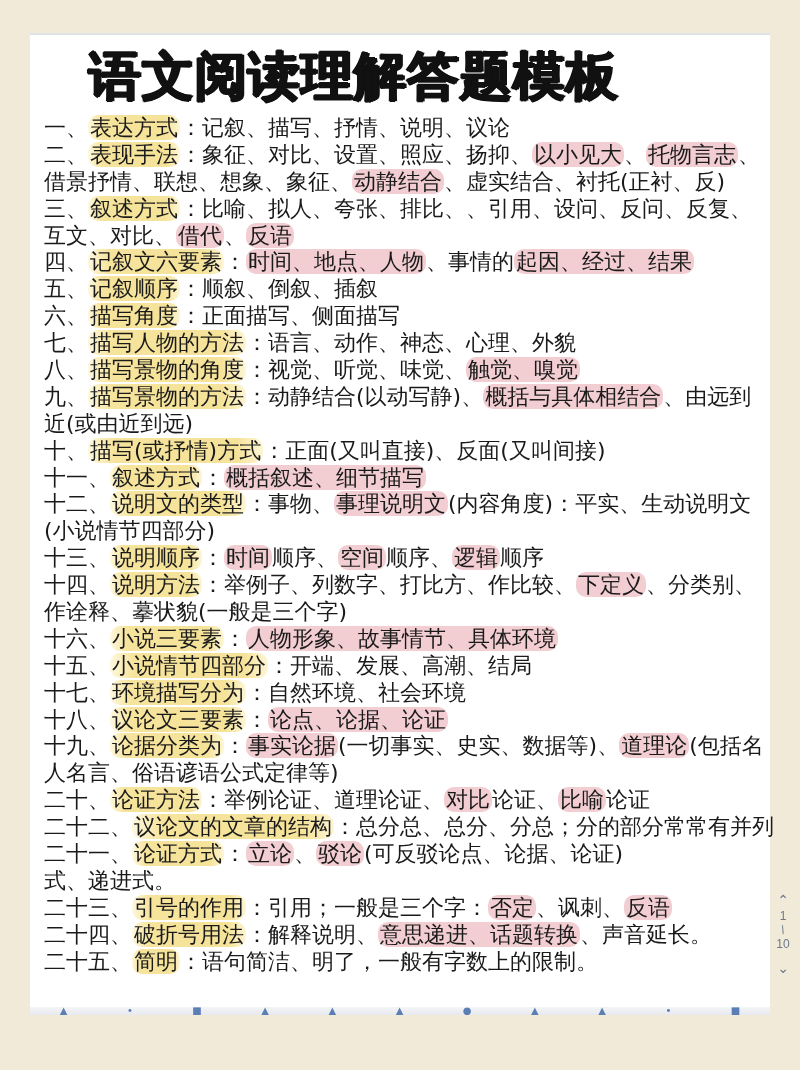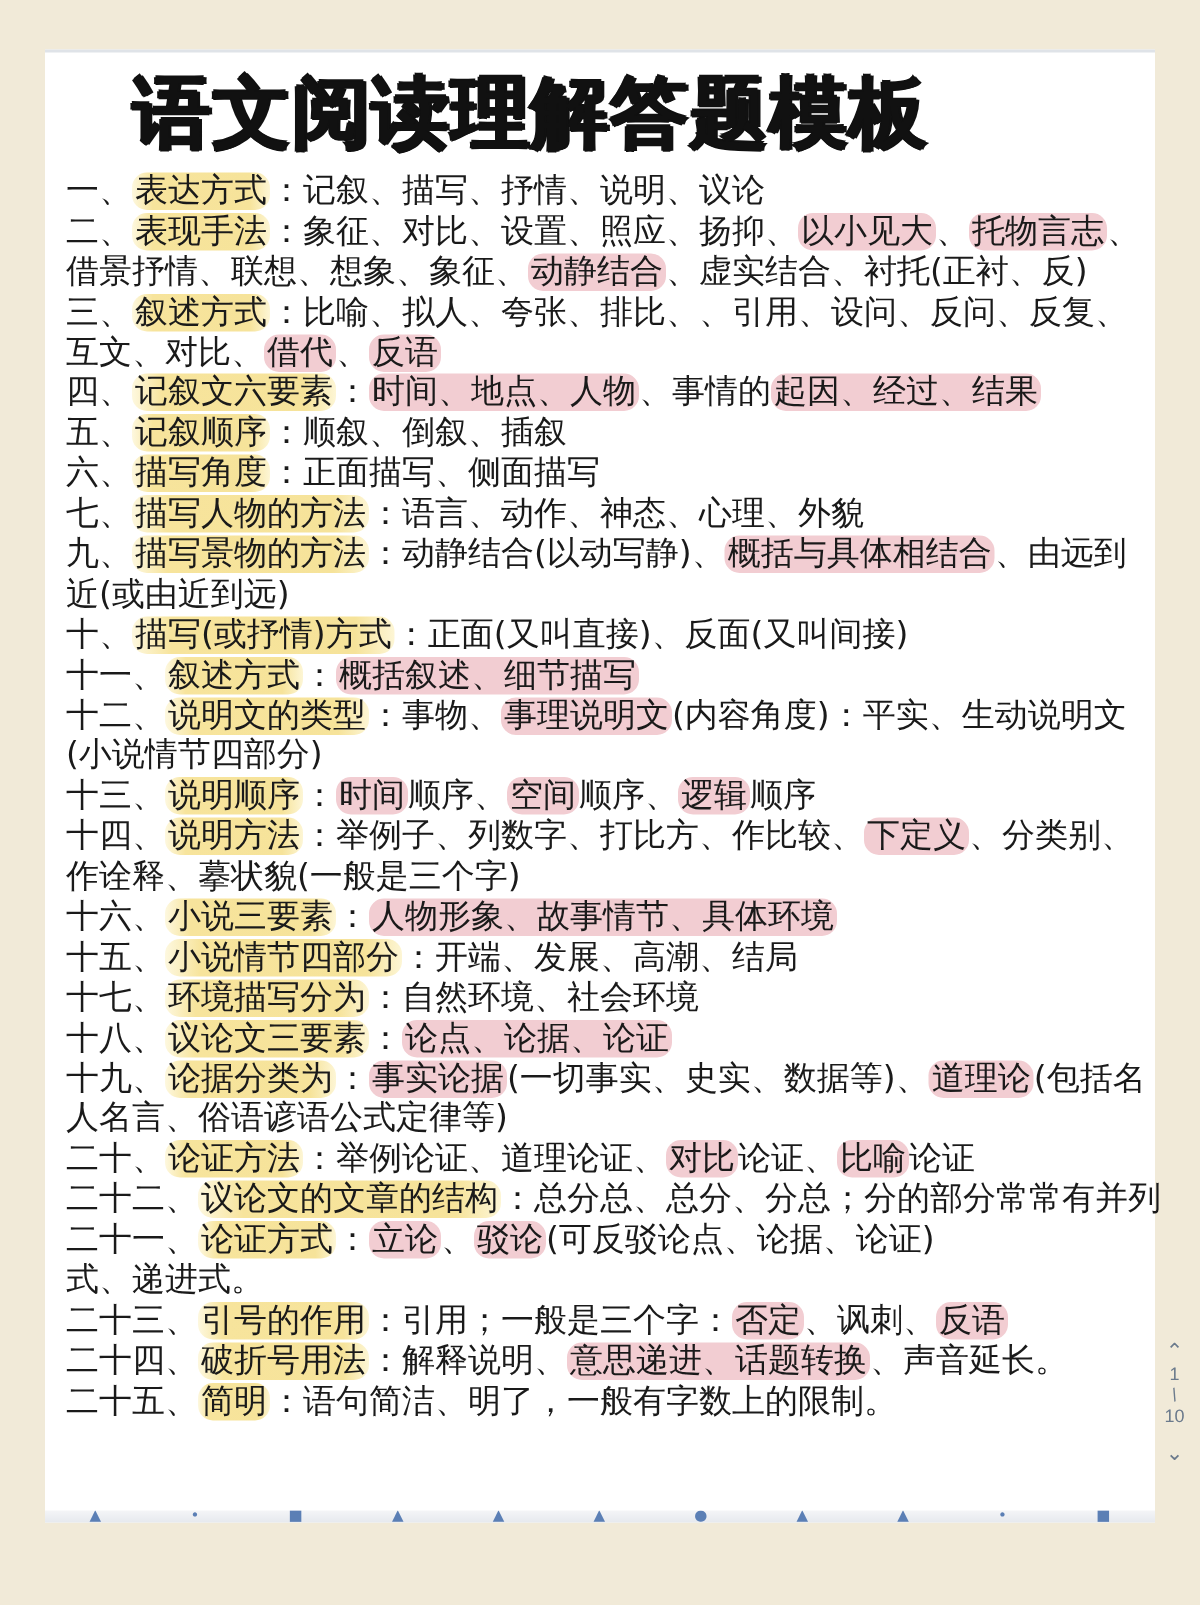--- a/index.html
+++ b/index.html
@@ -62,20 +62,21 @@
   <div class="content" id="content">
       <div class="line"><span>一、</span><span class="hl-y">表达方式</span><span>：记叙、描写、抒情、说明、议论</span></div>
       <div class="line"><span>二、</span><span class="hl-y">表现手法</span><span>：象征、对比、设置、照应、扬抑、</span><span class="hl-p">以小见大</span><span>、</span><span class="hl-p">托物言志</span><span>、</span></div>
       <div class="line"><span>借景抒情、联想、想象、象征、</span><span class="hl-p">动静结合</span><span>、虚实结合、衬托(正衬、反)</span></div>
       <div class="line"><span>三、</span><span class="hl-y">叙述方式</span><span>：比喻、拟人、夸张、排比、、引用、设问、反问、反复、</span></div>
       <div class="line"><span>互文、对比、</span><span class="hl-p">借代</span><span>、</span><span class="hl-p">反语</span></div>
       <div class="line"><span>四、</span><span class="hl-y">记叙文六要素</span><span>：</span><span class="hl-p">时间、地点、人物</span><span>、事情的</span><span class="hl-p">起因、经过、结果</span></div>
       <div class="line"><span>五、</span><span class="hl-y">记叙顺序</span><span>：顺叙、倒叙、插叙</span></div>
       <div class="line"><span>六、</span><span class="hl-y">描写角度</span><span>：正面描写、侧面描写</span></div>
       <div class="line"><span>七、</span><span class="hl-y">描写人物的方法</span><span>：语言、动作、神态、心理、外貌</span></div>
+      <div class="line"><span>八、</span><span class="hl-y">描写景物的角度</span><span>：视觉、听觉、味觉、</span><span class="hl-p">触觉、嗅觉</span></div>
       <div class="line"><span>九、</span><span class="hl-y">描写景物的方法</span><span>：动静结合(以动写静)、</span><span class="hl-p">概括与具体相结合</span><span>、由远到</span></div>
       <div class="line"><span>近(或由近到远)</span></div>
       <div class="line"><span>十、</span><span class="hl-y">描写(或抒情)方式</span><span>：正面(又叫直接)、反面(又叫间接)</span></div>
       <div class="line"><span>十一、</span><span class="hl-y">叙述方式</span><span>：</span><span class="hl-p">概括叙述、细节描写</span></div>
       <div class="line"><span>十二、</span><span class="hl-y">说明文的类型</span><span>：事物、</span><span class="hl-p">事理说明文</span><span>(内容角度)：平实、生动说明文</span></div>
       <div class="line"><span>(小说情节四部分)</span></div>
       <div class="line"><span>十三、</span><span class="hl-y">说明顺序</span><span>：</span><span class="hl-p">时间</span><span>顺序、</span><span class="hl-p">空间</span><span>顺序、</span><span class="hl-p">逻辑</span><span>顺序</span></div>
       <div class="line"><span>十四、</span><span class="hl-y">说明方法</span><span>：举例子、列数字、打比方、作比较、</span><span class="hl-p">下定义</span><span>、分类别、</span></div>
       <div class="line"><span>作诠释、摹状貌(一般是三个字)</span></div>
       <div class="line"><span>十六、</span><span class="hl-y">小说三要素</span><span>：</span><span class="hl-p">人物形象、故事情节、具体环境</span></div>

